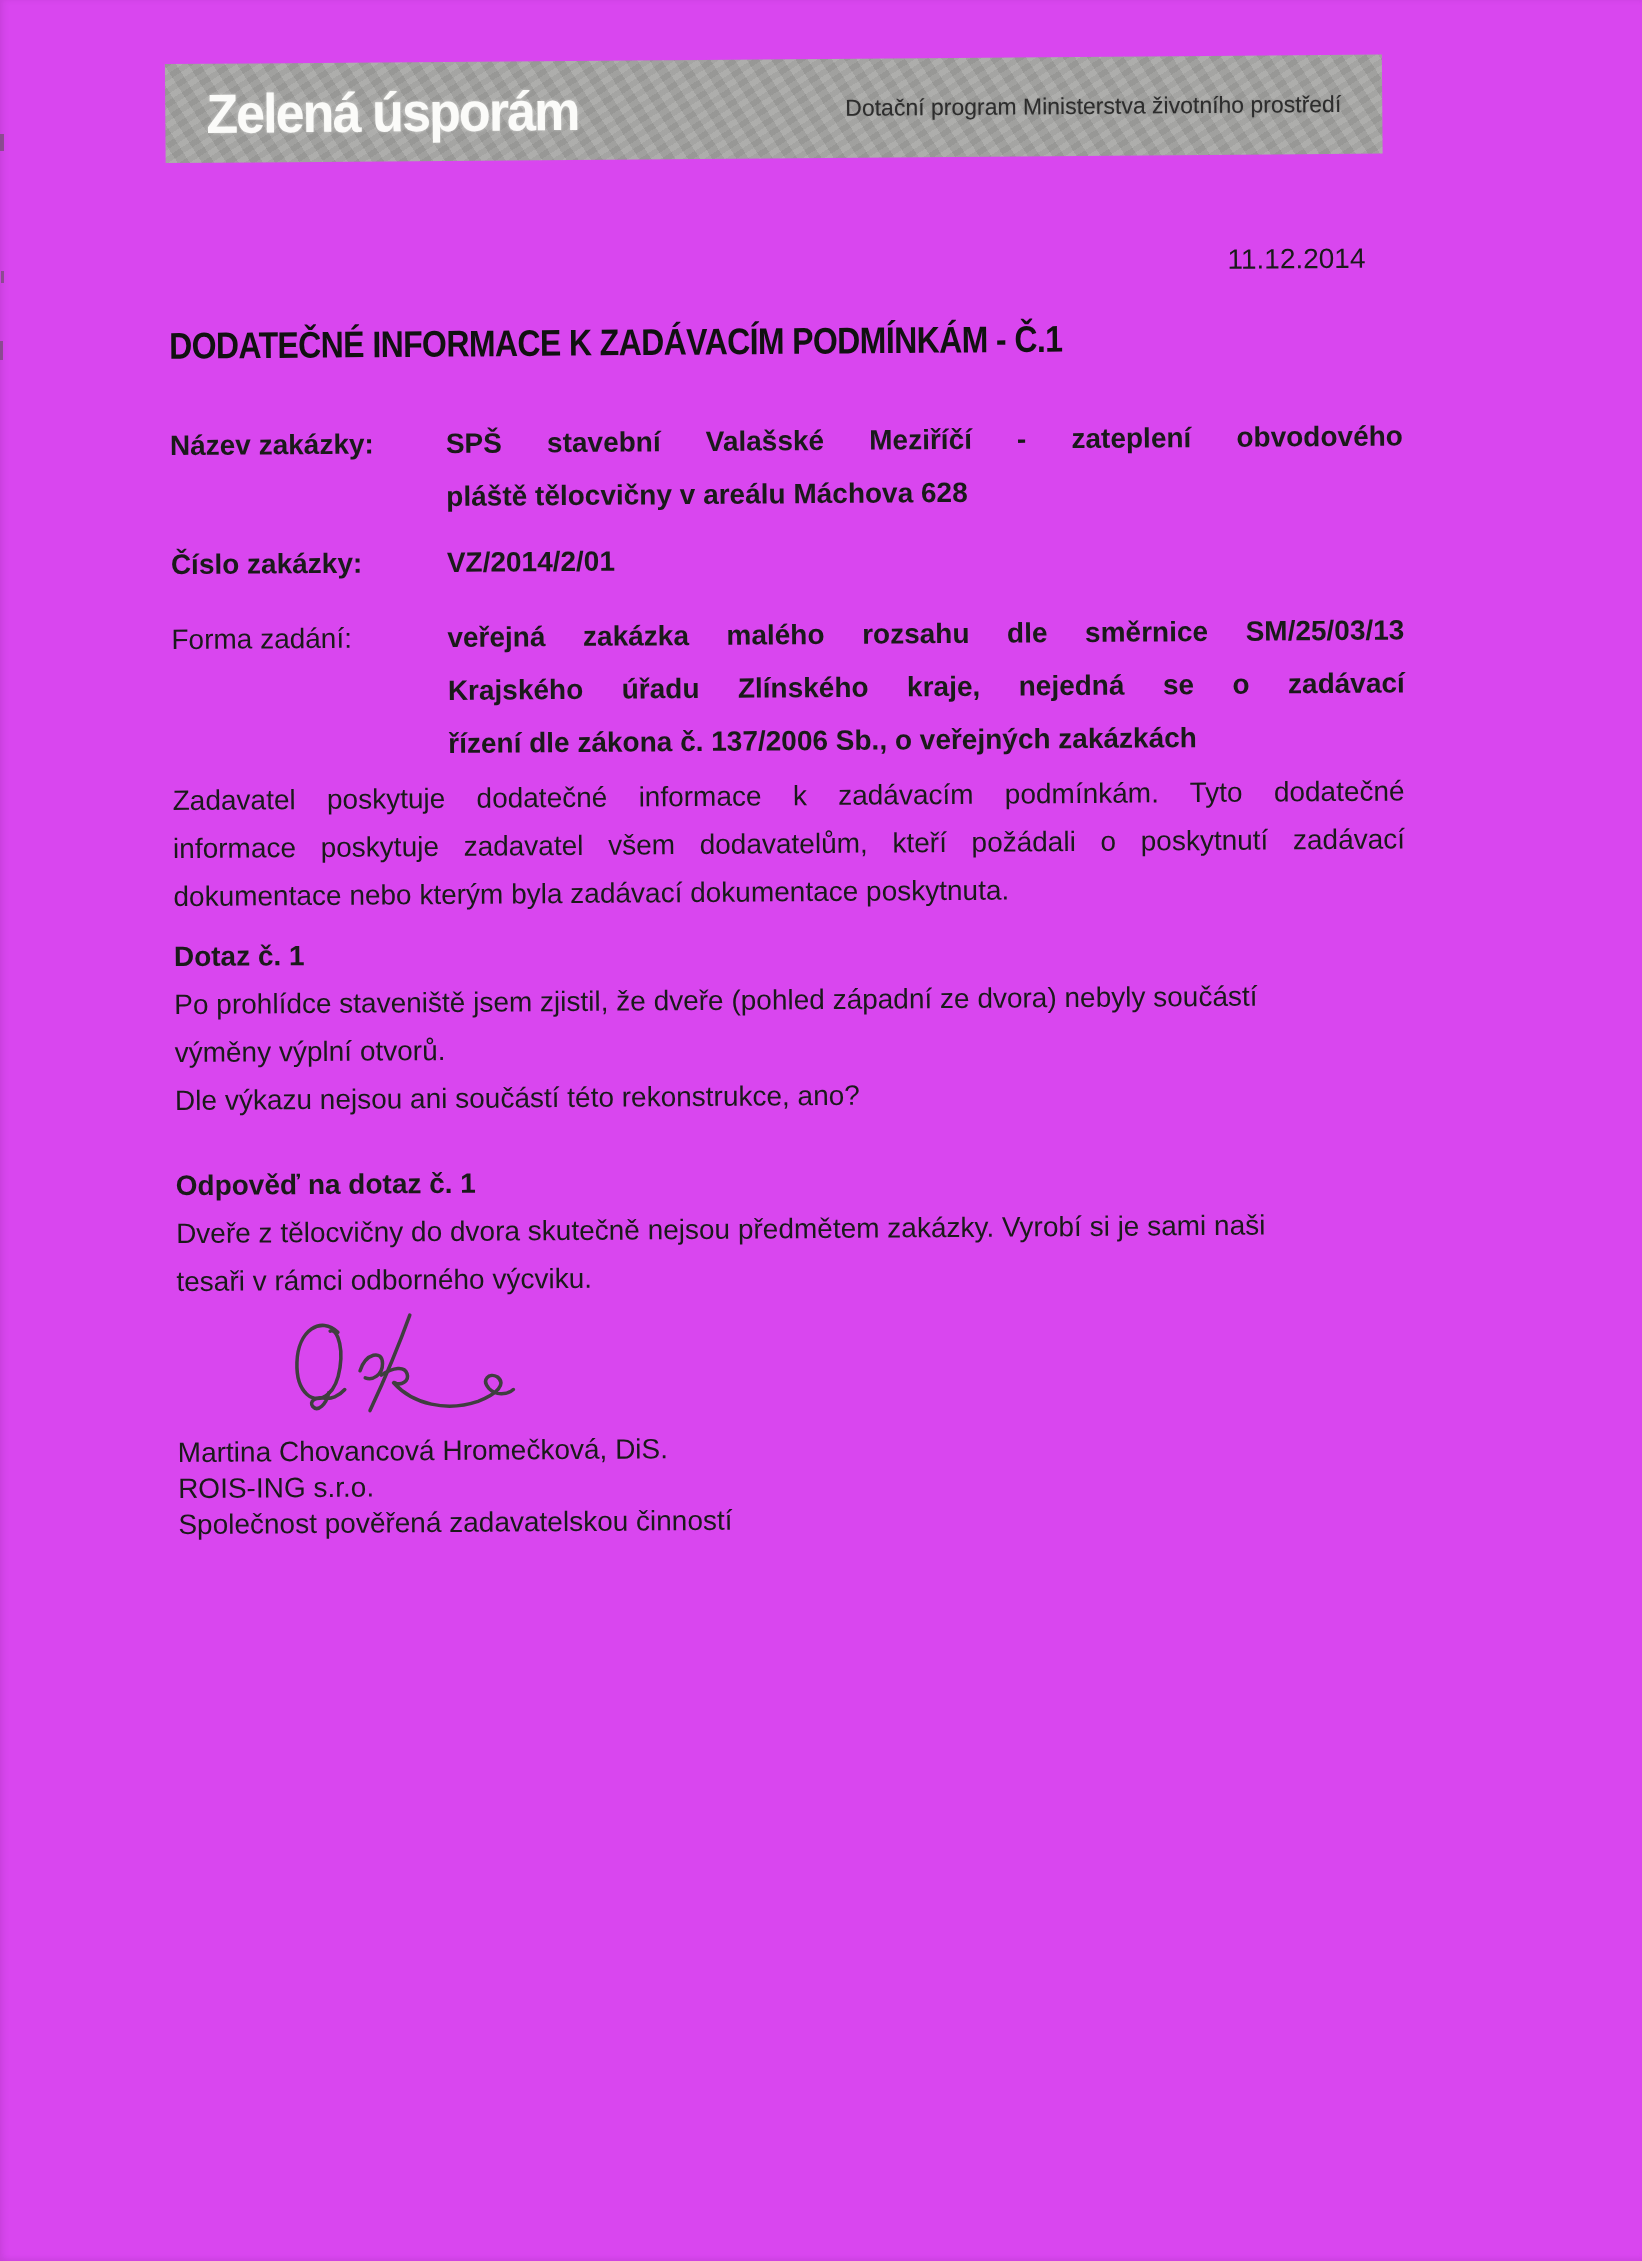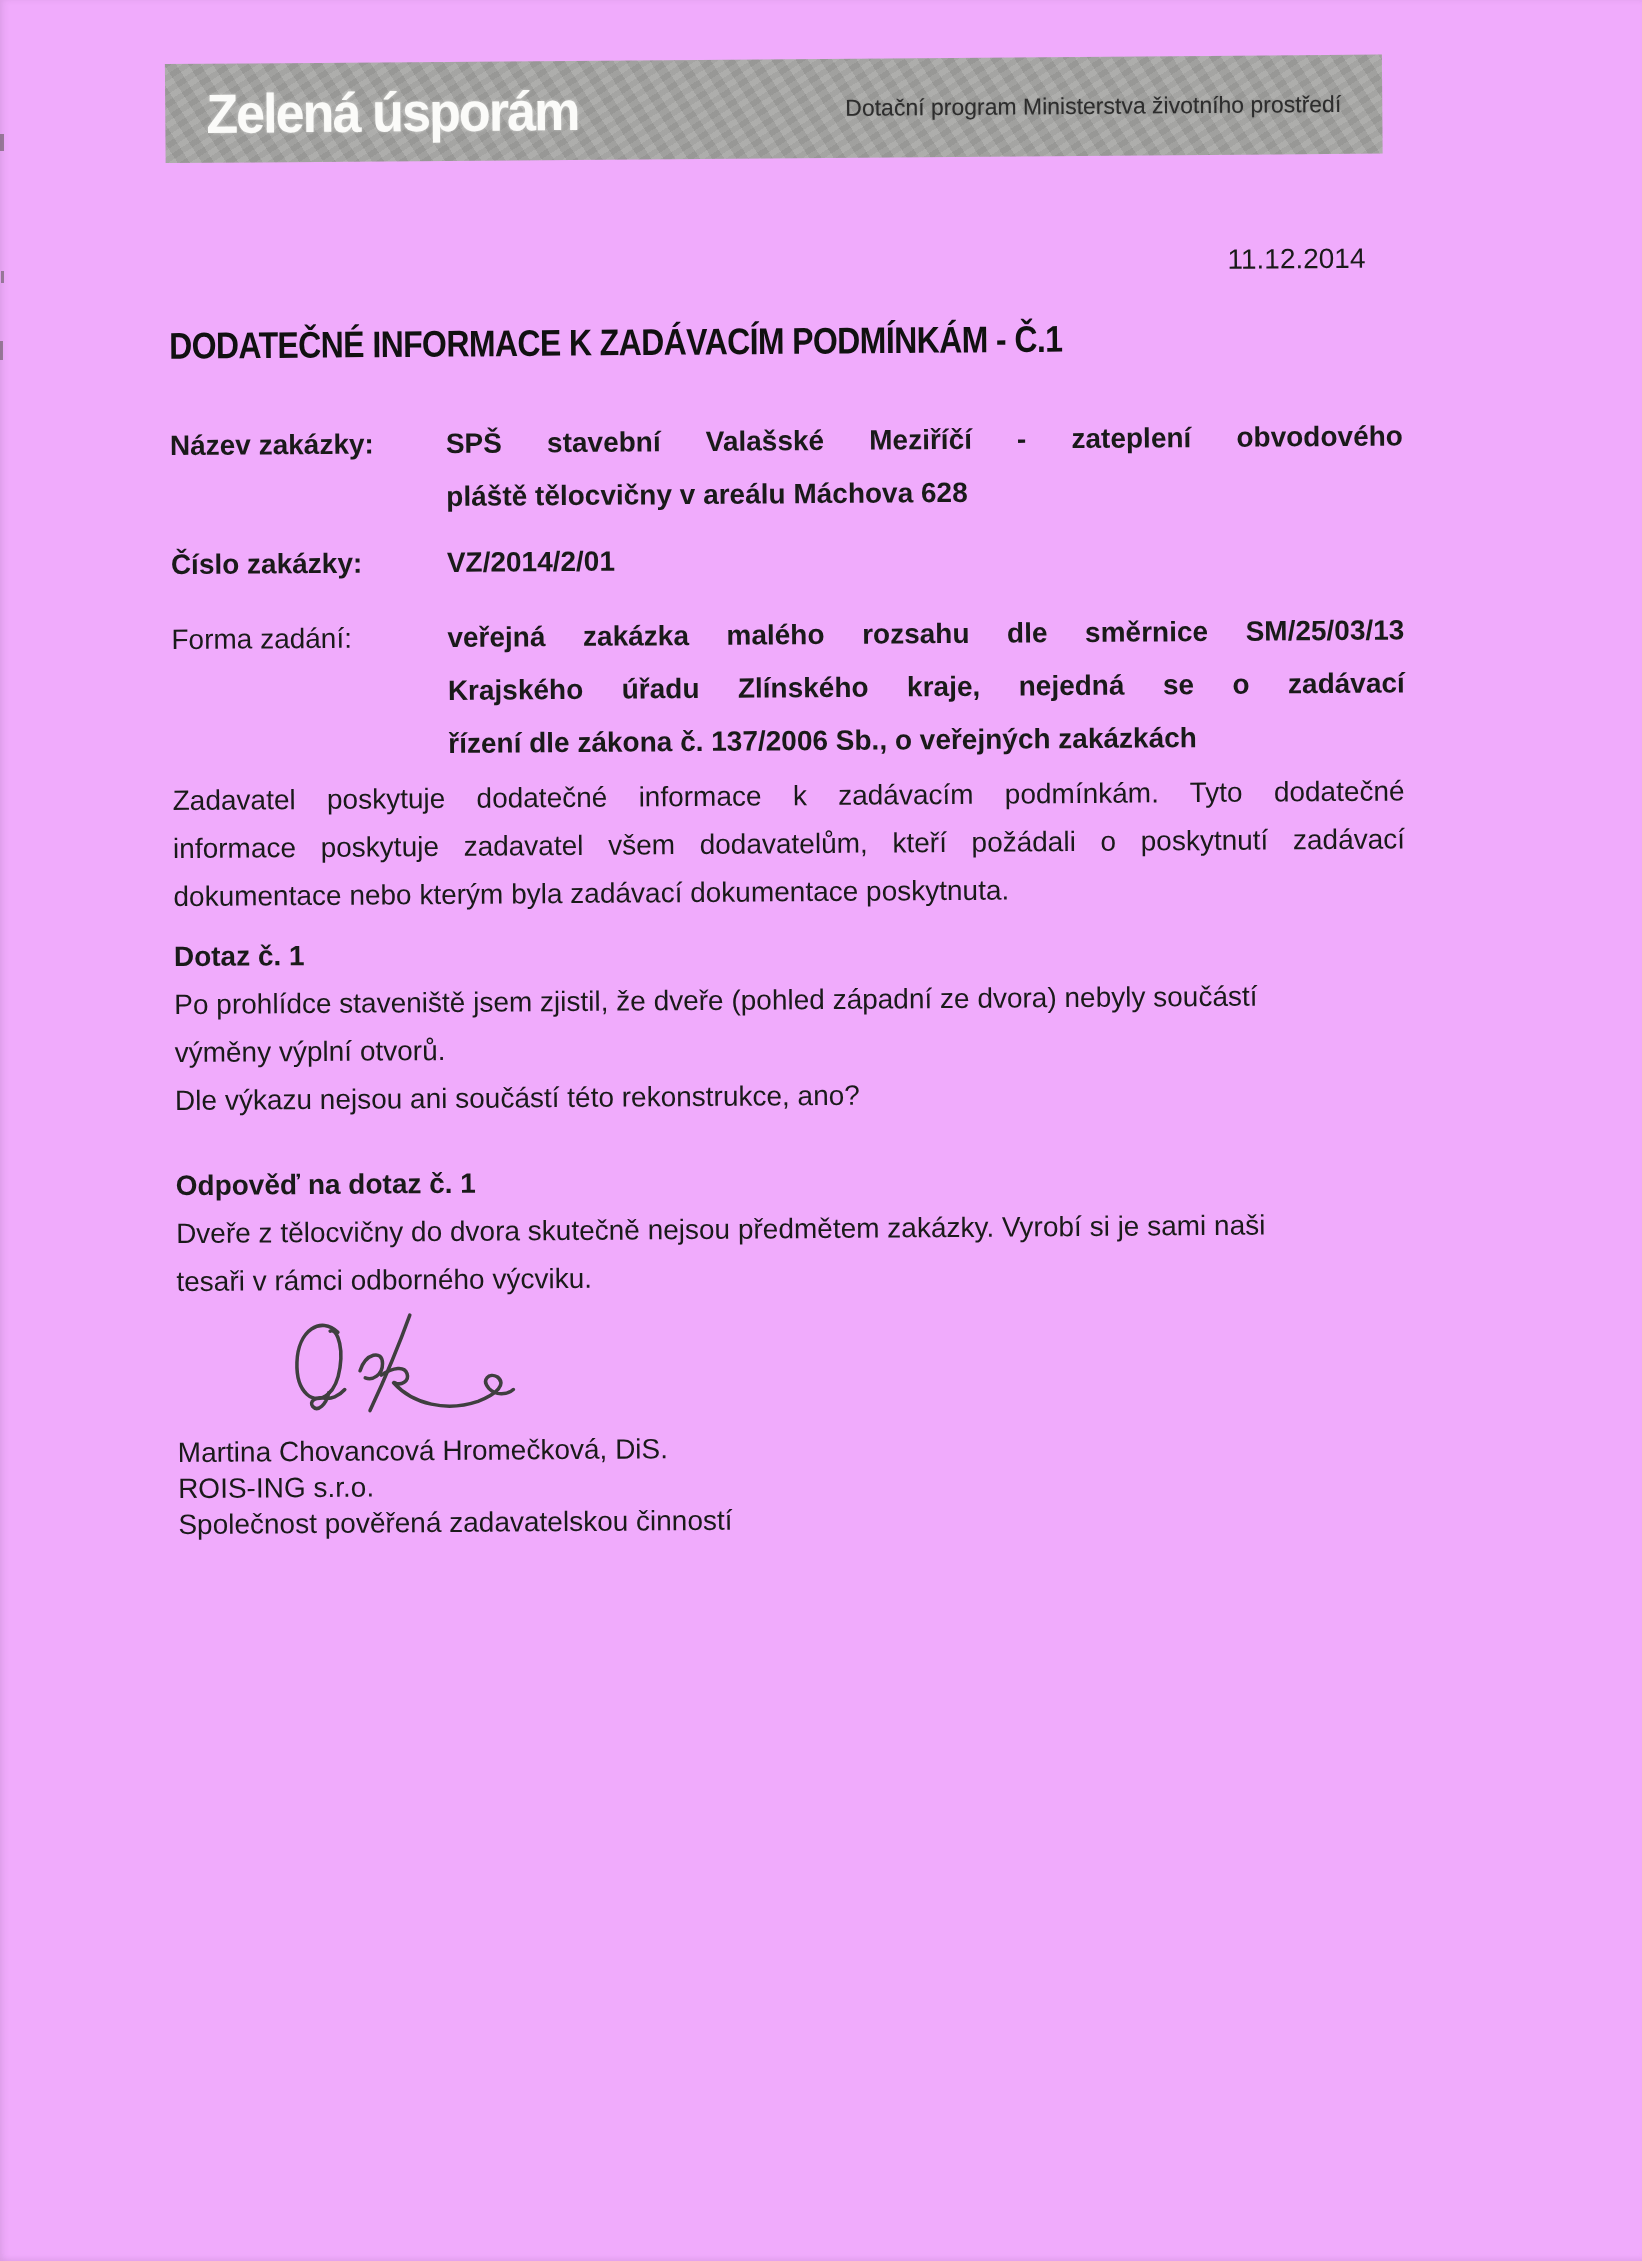--- a/index.html
+++ b/index.html
@@ -1,19 +1,19 @@
 <!DOCTYPE html>
 <html style="font-size:10.3px"><head>
 <meta charset="utf-8">
 <style>
   html,body{margin:0;padding:0;background:#e8e8e6;}
   .page{
     position:relative;
     width:1643px;height:2261px;
-    background:#f0abfc;
+    background:#d946ef;
     font-family:"Liberation Sans", sans-serif;
     color:#1a1a1a;
     overflow:hidden;
     box-shadow:inset 3.9px 0 6.4px rgba(0,0,0,0.06), inset 0 -2.6px 5.2px rgba(0,0,0,0.04);
   }
   .tilt{
     position:absolute;inset:0;
     transform:rotate(-0.45deg);
     transform-origin:821px 1095px;
   }

